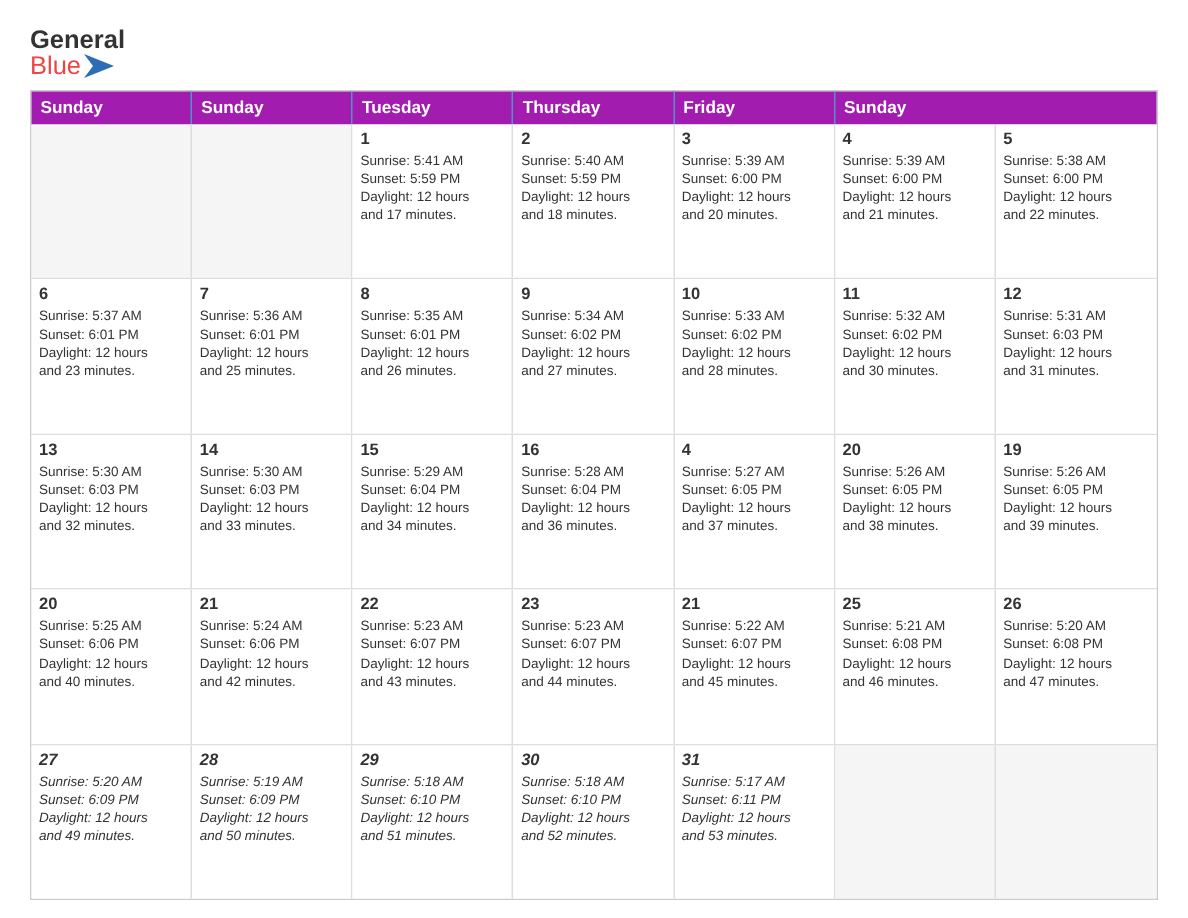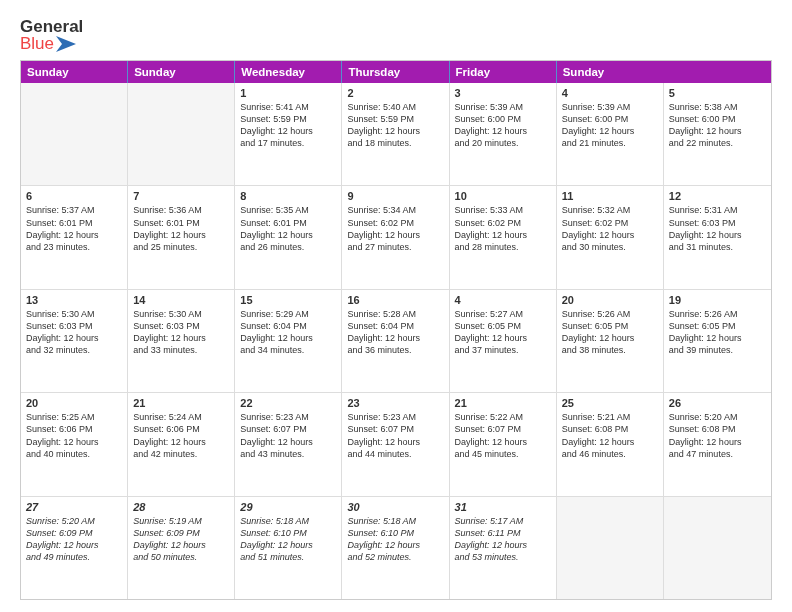--- a/index.html
+++ b/index.html
@@ -119,21 +119,21 @@
     <div class="title-section">
       <div class="month-title"></div>
       <div class="subtitle"></div>
     </div>
   </div>
 
   <div class="calendar">
     <div class="cal-header">
     <div class="cal-header-cell">Sunday</div>
         <div class="cal-header-cell">Sunday</div>
-        <div class="cal-header-cell">Wednesday</div>
+        <div class="cal-header-cell">Tuesday</div>
         <div class="cal-header-cell">Thursday</div>
         <div class="cal-header-cell">Friday</div>
         <div class="cal-header-cell">Sunday</div>
       </div>
     <div class="cal-body">
     <div class="cal-row">
           <div class="cal-cell empty"></div>
           <div class="cal-cell empty"></div>
           <div class="cal-cell">
             <span class="day-num">1</span>

